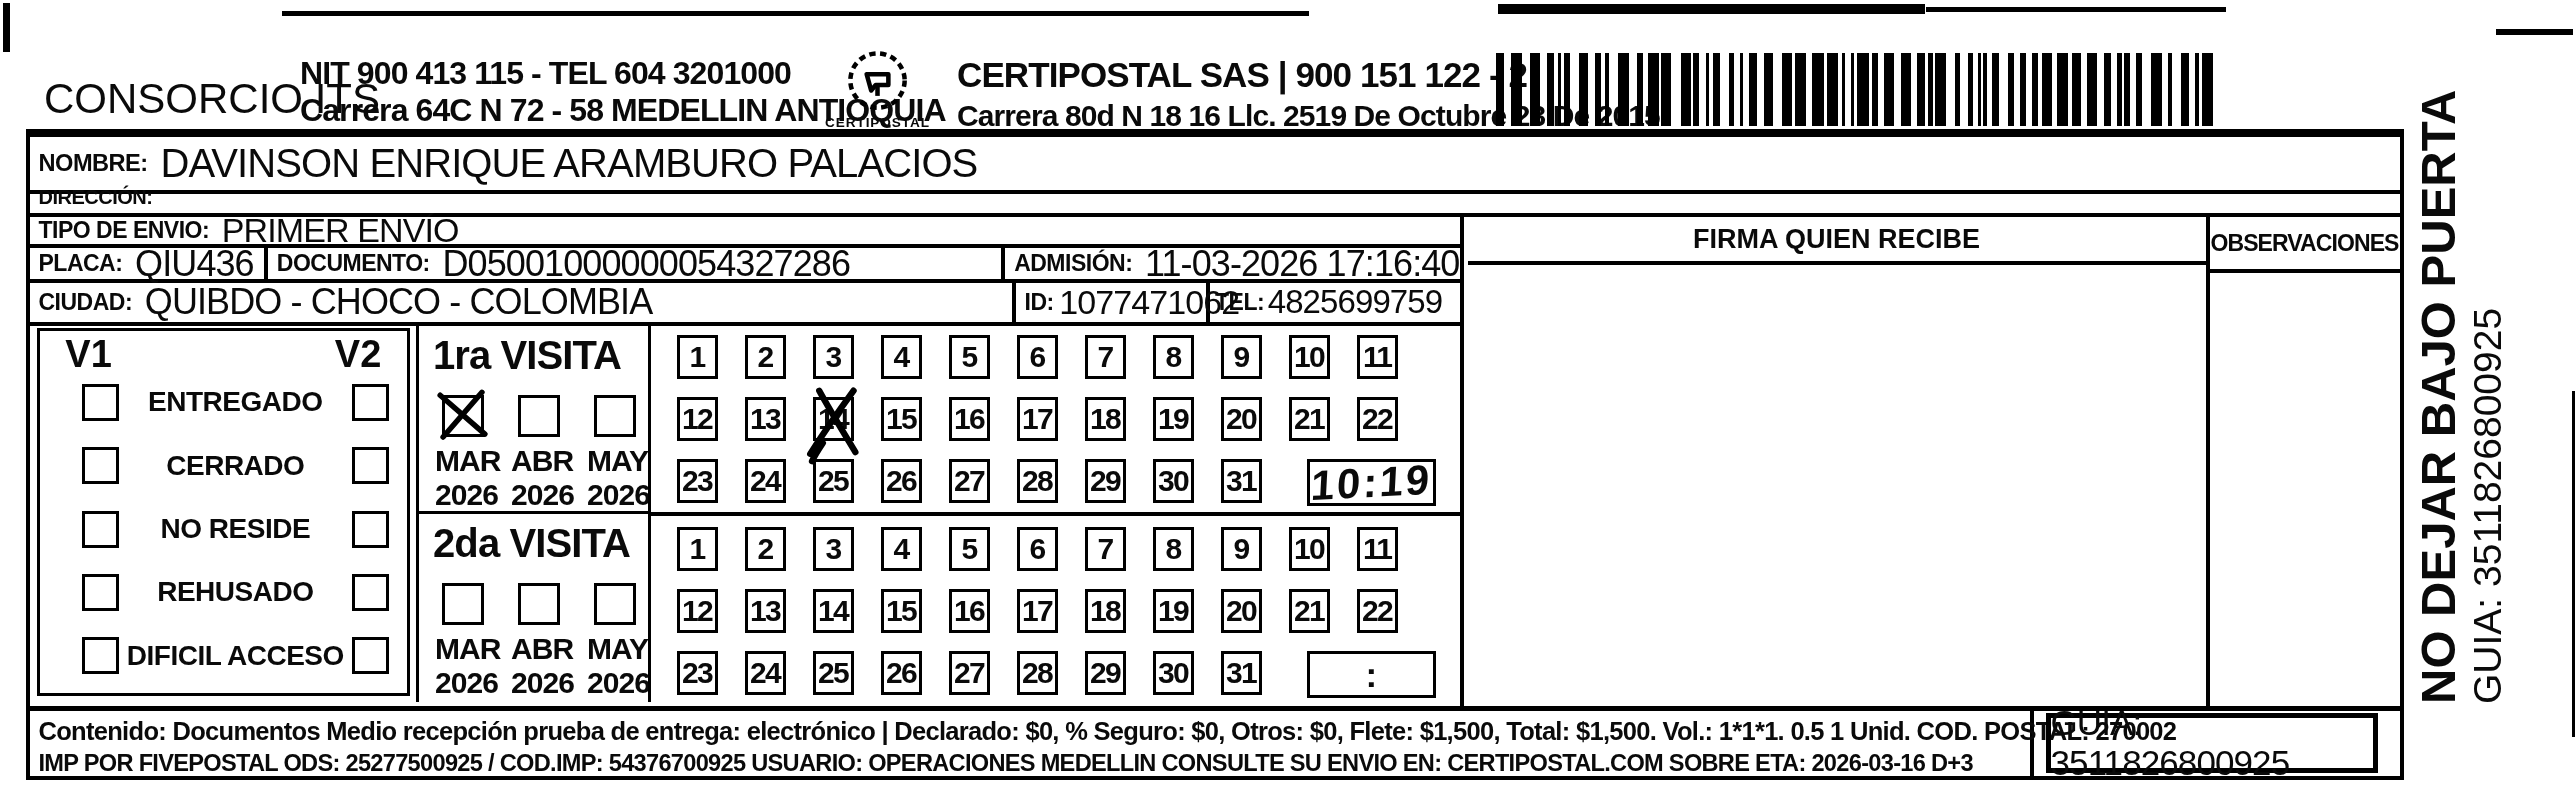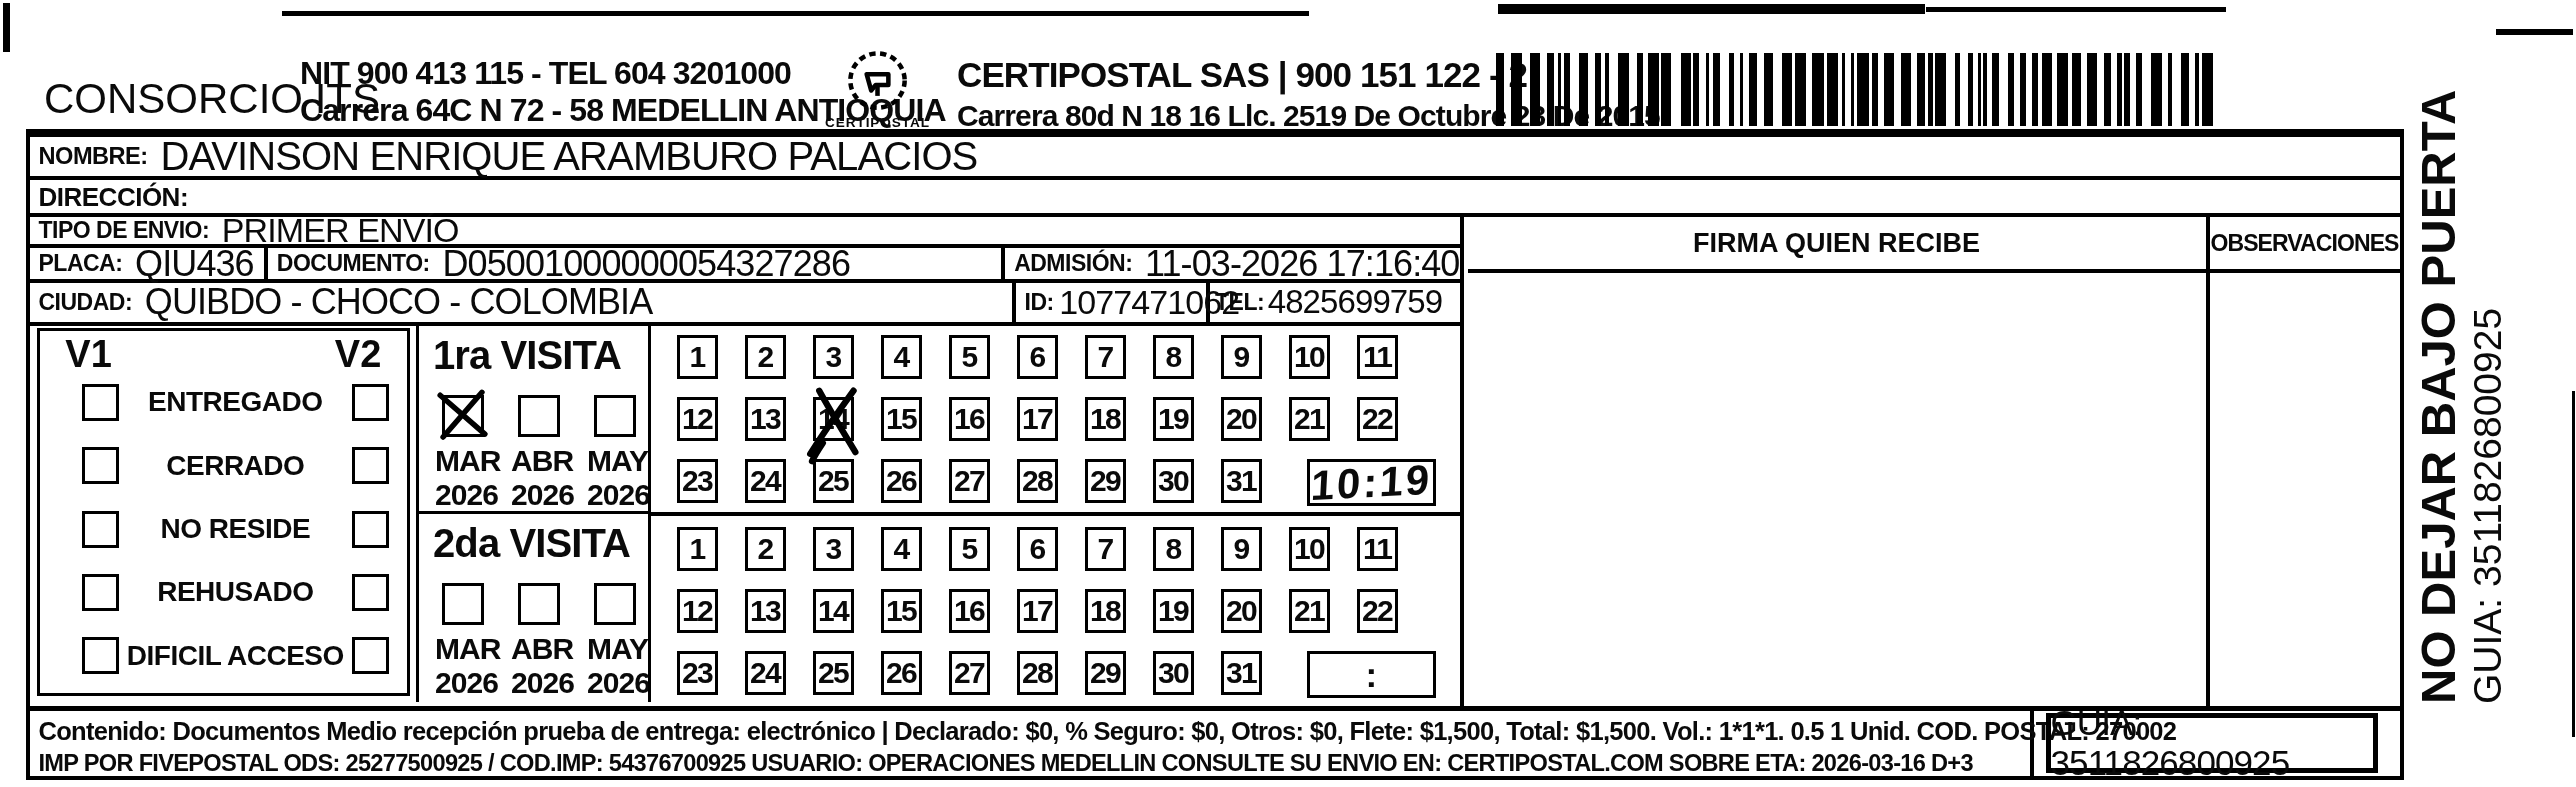--- a/index.html
+++ b/index.html
@@ -144,26 +144,26 @@
     <div class="bar" style="left: 640px; width: 5.5px;"></div>
     <div class="bar" style="left: 655px; width: 11px;"></div>
     <div class="bar" style="left: 672px; width: 3.6px;"></div>
     <div class="bar" style="left: 685px; width: 8.2px;"></div>
     <div class="bar" style="left: 699px; width: 3.6px;"></div>
     <div class="bar" style="left: 706px; width: 11px;"></div>
   </div>
 
 <div class="abs table" style="left:25.5px;top:129px;width:2378px;height:651px;">
 
-  <div class="abs frow" style="left:0;top:0;right:0;height:43px;">
+  <div class="abs frow" style="left:0;top:0;right:0;height:57px;">
     <span class="flabel" style="font-size:23.6px;">NOMBRE:</span>
     <span class="fvalue" style="font-size:40px;">DAVINSON ENRIQUE ARAMBURO PALACIOS</span>
   </div>
   <div class="abs frow" style="left:0;top:45px;right:0;height:35px;">
-    <span class="flabel" style="font-size:26px;">DIRECCIÓN:</span>
+    <span class="flabel" style="font-size:20px;">DIRECCIÓN:</span>
   </div>
 
   <div class="abs leftregion" style="left:0;top:80px;width:1434px;height:489px;">
     <div class="abs frow" style="left:0;top:0;right:0;height:31px;">
       <span class="flabel" style="font-size:23px;">TIPO DE ENVIO:</span>
       <span class="fvalue" style="font-size:34px;">PRIMER ENVÍO</span>
     </div>
     <div class="abs" style="left:0;top:31px;right:0;height:35px;display:flex;">
       <div class="frow" style="width:245px;border-right:4.5px solid #000;border-bottom-width:4.5px;box-sizing:border-box;height:35px;">
         <span class="flabel" style="font-size:23px;">PLACA:</span>
@@ -488,21 +488,21 @@
               <div class="timebox">
                 <span>:</span>
               </div>
             </div>
           </div>
       </div>
     </div>
   </div>
 
   <div class="abs rightregion" style="left:1438px;top:80px;right:0;height:489px;">
-    <div class="abs hdrcell" style="left:0;top:0;width:738px;height:56px;font-size:27px;">
+    <div class="abs hdrcell" style="left:0;top:0;width:738px;height:48px;font-size:27px;">
       <span>FIRMA QUIEN RECIBE</span>
     </div>
     <div class="abs obscol" style="left:738px;top:0;right:0;height:489px;">
       <div class="hdrcell" style="height:56px;font-size:23px;letter-spacing:-0.9px;">
         <span>OBSERVACIONES</span>
       </div>
     </div>
     <div class="abs" style="left:0;top:56px;width:738px;bottom:0;"></div>
   </div>
 

